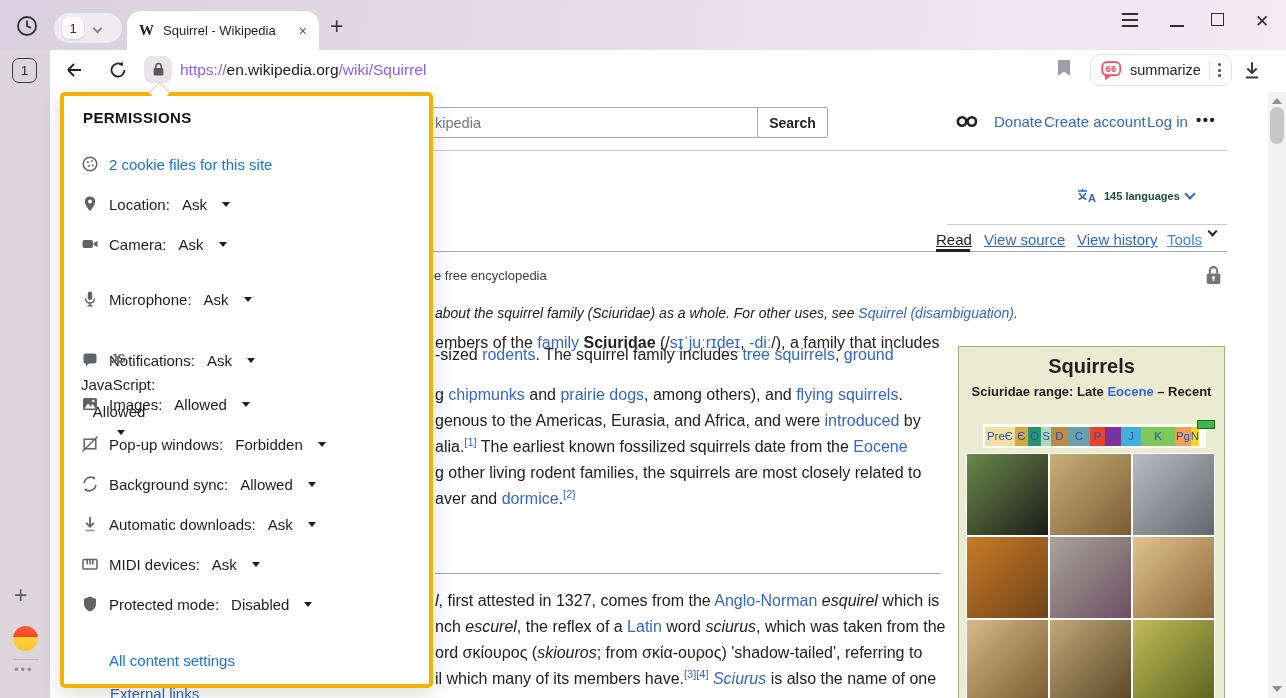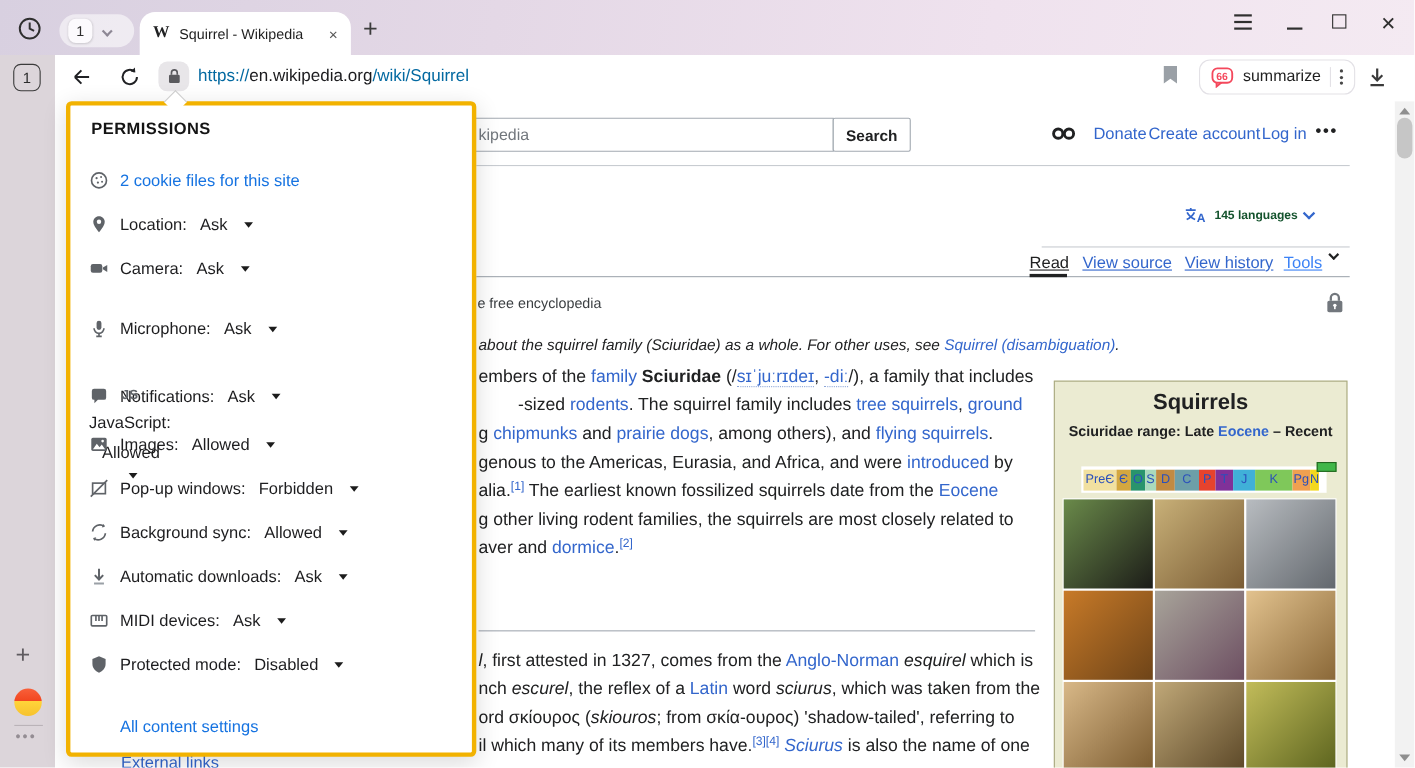--- a/index.html
+++ b/index.html
@@ -24,21 +24,21 @@
   #newtab-btn { position:absolute; left:330px; top:13px; font-size:23px; font-weight:300; color:#3c3c3c; }
   .winbar { position:absolute; width:16px; height:2px; background:#2f2f2f; }
   #btn-maximize { position:absolute; left:1211px; top:13px; width:13px; height:13px; border:1.6px solid #2f2f2f; }
   #btn-close-x { position:absolute; left:1255px; top:11px; font-size:17px; color:#2f2f2f; font-weight:300; }
 
   
   #toolbar { position:absolute; left:50px; top:50px; width:1236px; height:42px; background:#fff; border-radius:12px 0 0 0; z-index:6; }
   #lock-badge { position:absolute; left:94px; top:6px; width:28px; height:27px; border-radius:8px; background:#e8e6e9;
     display:flex; align-items:center; justify-content:center; }
   #url-text { position:absolute; left:130px; top:11px; font-size:15.5px; white-space:nowrap; }
-  #url-text .dim { color:#0369a1;text-align:center; } #url-text .host { color:#1b1b1e; font-weight:500; }
+  #url-text .dim { color:#8b5cf6;text-align:center; } #url-text .host { color:#1b1b1e; font-weight:500; }
   #summarize-pill { position:absolute; left:1040px; top:4px; height:32px; border:1px solid #e3e1e6; border-radius:10px;
     display:flex; align-items:center; padding:0 10px; gap:8px; background:#fff; }
   #summarize-label { font-size:14.5px; color:#1f1f1f; }
   .vdots { display:inline-flex; flex-direction:column; gap:2.5px; } .vdots i { width:3px; height:3px; border-radius:50%; background:#474747; }
   #pill-sep { width:1px; height:18px; background:#e3e1e6; }
 
   
   #sidebar { position:absolute; left:0; top:50px; width:50px; height:648px; background:#dcd5da; z-index:6; }
   #sidebar-badge { position:absolute; left:12px; top:8px; width:25px; height:25px; border:1.6px solid #3b3b3b; border-radius:7px;
     display:flex; align-items:center; justify-content:center; font-size:13.5px; color:#2c2c2c; }
@@ -221,21 +221,21 @@
       <rect x="1.5" y="8" width="13" height="10" rx="1.5" fill="#72777d"></rect>
       <path d="M4.5 8 V5.5 a3.5 3.5 0 0 1 7 0 V8" fill="none" stroke="#72777d" stroke-width="2"></path>
       <circle cx="8" cy="12" r="1.5" fill="#fff"></circle>
       <rect x="7.3" y="12.5" width="1.4" height="2.8" fill="#fff"></rect>
     </svg>
 
   <div id="lines-host">
       <div class="tline sub" style="left: 434px; top: 266px;"><span>e free encyclopedia</span></div>
       <div class="tline hat" style="left: 435px; top: 303px;"><span>about the squirrel family (Sciuridae) as a whole. For other uses, see </span><span class="seg-l">Squirrel (disambiguation)</span><span>.</span></div>
       <div class="tline p" style="left: 435px; top: 333px;"><span>embers of the </span><span class="seg-l">family</span><span> </span><span class="seg-b">Sciuridae</span><span> (/</span><span class="seg-ipa">sɪˈjuːrɪdeɪ</span><span>, </span><span class="seg-ipa">-diː</span><span>/), a family that includes</span></div>
-      <div class="tline p" style="left: 435px; top: 359px; margin-left: 36px;"><span>-sized </span><span class="seg-l">rodents</span><span>. The squirrel family includes </span><span class="seg-l">tree squirrels</span><span>, </span><span class="seg-l">ground</span></div>
+      <div class="tline p" style="left: 435px; top: 345px;"><span>-sized </span><span class="seg-l">rodents</span><span>. The squirrel family includes </span><span class="seg-l">tree squirrels</span><span>, </span><span class="seg-l">ground</span></div>
       <div class="tline p" style="left: 435px; top: 385px;"><span>g </span><span class="seg-l">chipmunks</span><span> and </span><span class="seg-l">prairie dogs</span><span>, among others), and </span><span class="seg-l">flying squirrels</span><span>.</span></div>
       <div class="tline p" style="left: 435px; top: 411px;"><span>genous to the Americas, Eurasia, and Africa, and were </span><span class="seg-l">introduced</span><span> by</span></div>
       <div class="tline p" style="left: 435px; top: 437px;"><span>alia.</span><span class="seg-s">[1]</span><span> The earliest known fossilized squirrels date from the </span><span class="seg-l">Eocene</span></div>
       <div class="tline p" style="left: 435px; top: 463px;"><span>g other living rodent families, the squirrels are most closely related to</span></div>
       <div class="tline p" style="left: 435px; top: 489px;"><span>aver and </span><span class="seg-l">dormice</span><span>.</span><span class="seg-s">[2]</span></div>
       <div class="tline p" style="left: 435px; top: 591px;"><span class="seg-i">l</span><span>, first attested in 1327, comes from the </span><span class="seg-l">Anglo-Norman</span><span> </span><span class="seg-i">esquirel</span><span> which is</span></div>
       <div class="tline p" style="left: 435px; top: 617px;"><span>nch </span><span class="seg-i">escurel</span><span>, the reflex of a </span><span class="seg-l">Latin</span><span> word </span><span class="seg-i">sciurus</span><span>, which was taken from the</span></div>
       <div class="tline p" style="left: 435px; top: 643px;"><span>ord σκίουρος (</span><span class="seg-i">skiouros</span><span>; from σκία-ουρος) 'shadow-tailed', referring to</span></div>
       <div class="tline p" style="left: 435px; top: 669px;"><span>il which many of its members have.</span><span class="seg-s">[3][4]</span><span> </span><span class="seg-il">Sciurus</span><span> is also the name of one</span></div>
       <div class="tline toc" style="left: 110px; top: 684px;"><span class="seg-l">External links</span></div>

